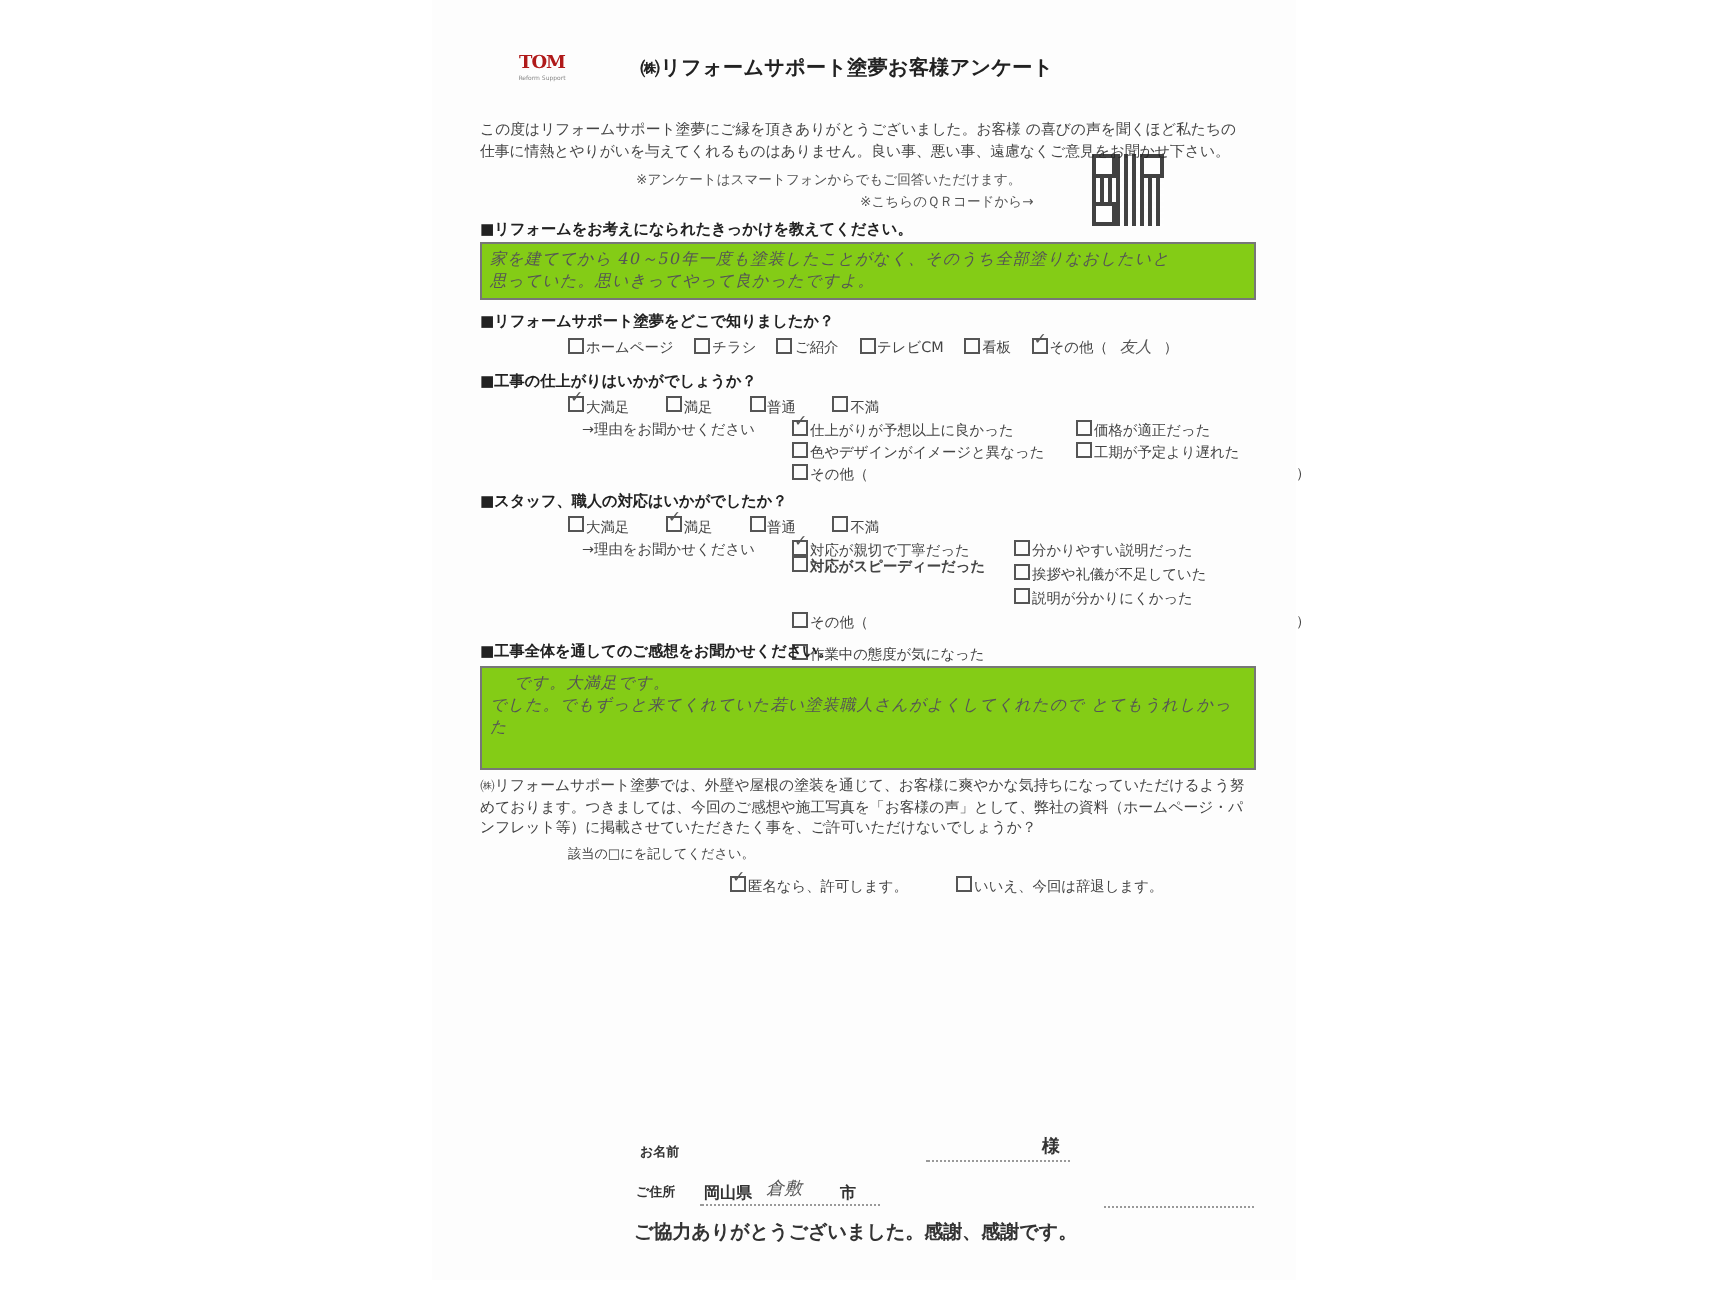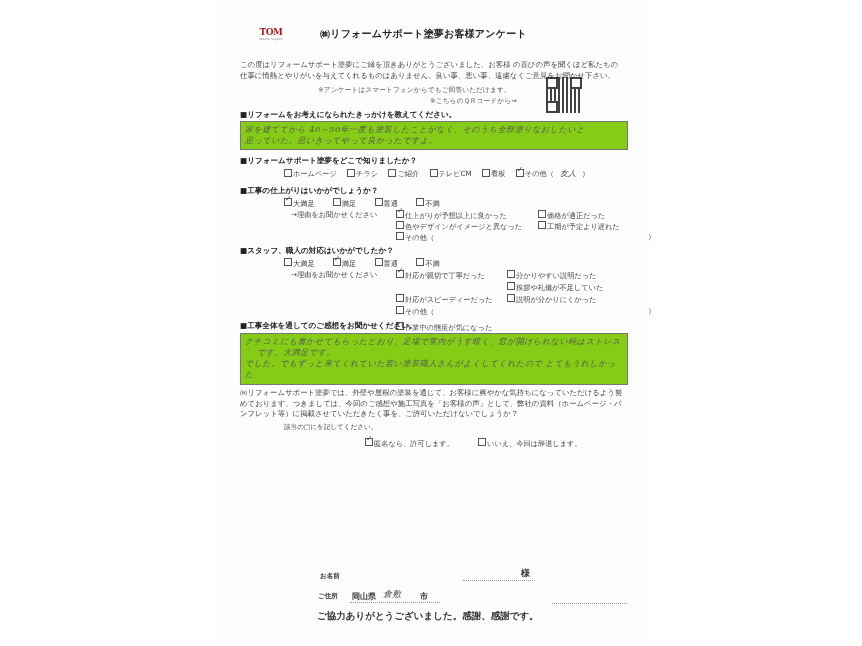--- a/index.html
+++ b/index.html
@@ -96,31 +96,30 @@
 <div class="abs qh" style="left:240px;top:246px;">■スタッフ、職人の対応はいかがでしたか？</div>
 <div class="abs opt" style="left:240px;top:258px;">
   <span><span class="box-sq"></span><span>大満足</span></span>
   <span style="margin-left:16px"><span class="box-sq checked"></span><span>満足</span></span>
   <span style="margin-left:16px"><span class="box-sq"></span><span>普通</span></span>
   <span style="margin-left:16px"><span class="box-sq"></span><span>不満</span></span>
 </div>
 <div class="abs opt" style="left:247px;top:270px;">→理由をお聞かせください</div>
 <div class="abs opt" style="left:352px;top:270px;"><span class="box-sq checked"></span><span>対応が親切で丁寧だった</span></div>
 <div class="abs opt" style="left:463px;top:270px;"><span class="box-sq"></span><span>分かりやすい説明だった</span></div>
-<div class="abs opt" style="left:352px;top:294px;"><span class="box-sq"></span><span>対応がスピーディーだった</span></div>
+<div class="abs opt" style="left:352px;top:278px;font-weight:bold;"><span class="box-sq"></span><span>対応がスピーディーだった</span></div>
 <div class="abs opt" style="left:463px;top:282px;"><span class="box-sq"></span><span>挨拶や礼儀が不足していた</span></div>
 <div class="abs opt" style="left:352px;top:294px;margin-top:28px;"><span class="box-sq"></span><span>作業中の態度が気になった</span></div>
 <div class="abs opt" style="left:463px;top:294px;"><span class="box-sq"></span><span>説明が分かりにくかった</span></div>
 <div class="abs opt" style="left:352px;top:306px;"><span class="box-sq"></span><span>その他（</span></div>
 <div class="abs opt" style="left:604px;top:306px;">）</div>
 
 <div class="abs qh" style="left:240px;top:321px;">■工事全体を通してのご感想をお聞かせください。</div>
 <div class="abs answer-box" style="left:240px;top:333px;width:386px;height:50px;">
   <div class="hand" style="padding:2px 4px;">
-    <div>クチコミにも書かせてもらったとおり、足場で室内がうす暗く、窓が開けられない時はストレス</div>
     <div style="padding-left:12px">です。大満足です。</div>
     <div>でした。でもずっと来てくれていた若い塗装職人さんがよくしてくれたので とてもうれしかった</div>
   </div>
 </div>
 
 <div class="abs consent">㈱リフォームサポート塗夢では、外壁や屋根の塗装を通じて、お客様に爽やかな気持ちになっていただけるよう努めております。つきましては、今回のご感想や施工写真を「お客様の声」として、弊社の資料（ホームページ・パンフレット等）に掲載させていただきたく事を、ご許可いただけないでしょうか？</div>
 <div class="abs opt" style="left:240px;top:423px;font-size:6.6px;">該当の□にを記してください。</div>
 <div class="abs opt" style="left:321px;top:438px;"><span class="box-sq checked"></span><span>匿名なら、許可します。</span></div>
 <div class="abs opt" style="left:434px;top:438px;"><span class="box-sq"></span><span>いいえ、今回は辞退します。</span></div>
 

